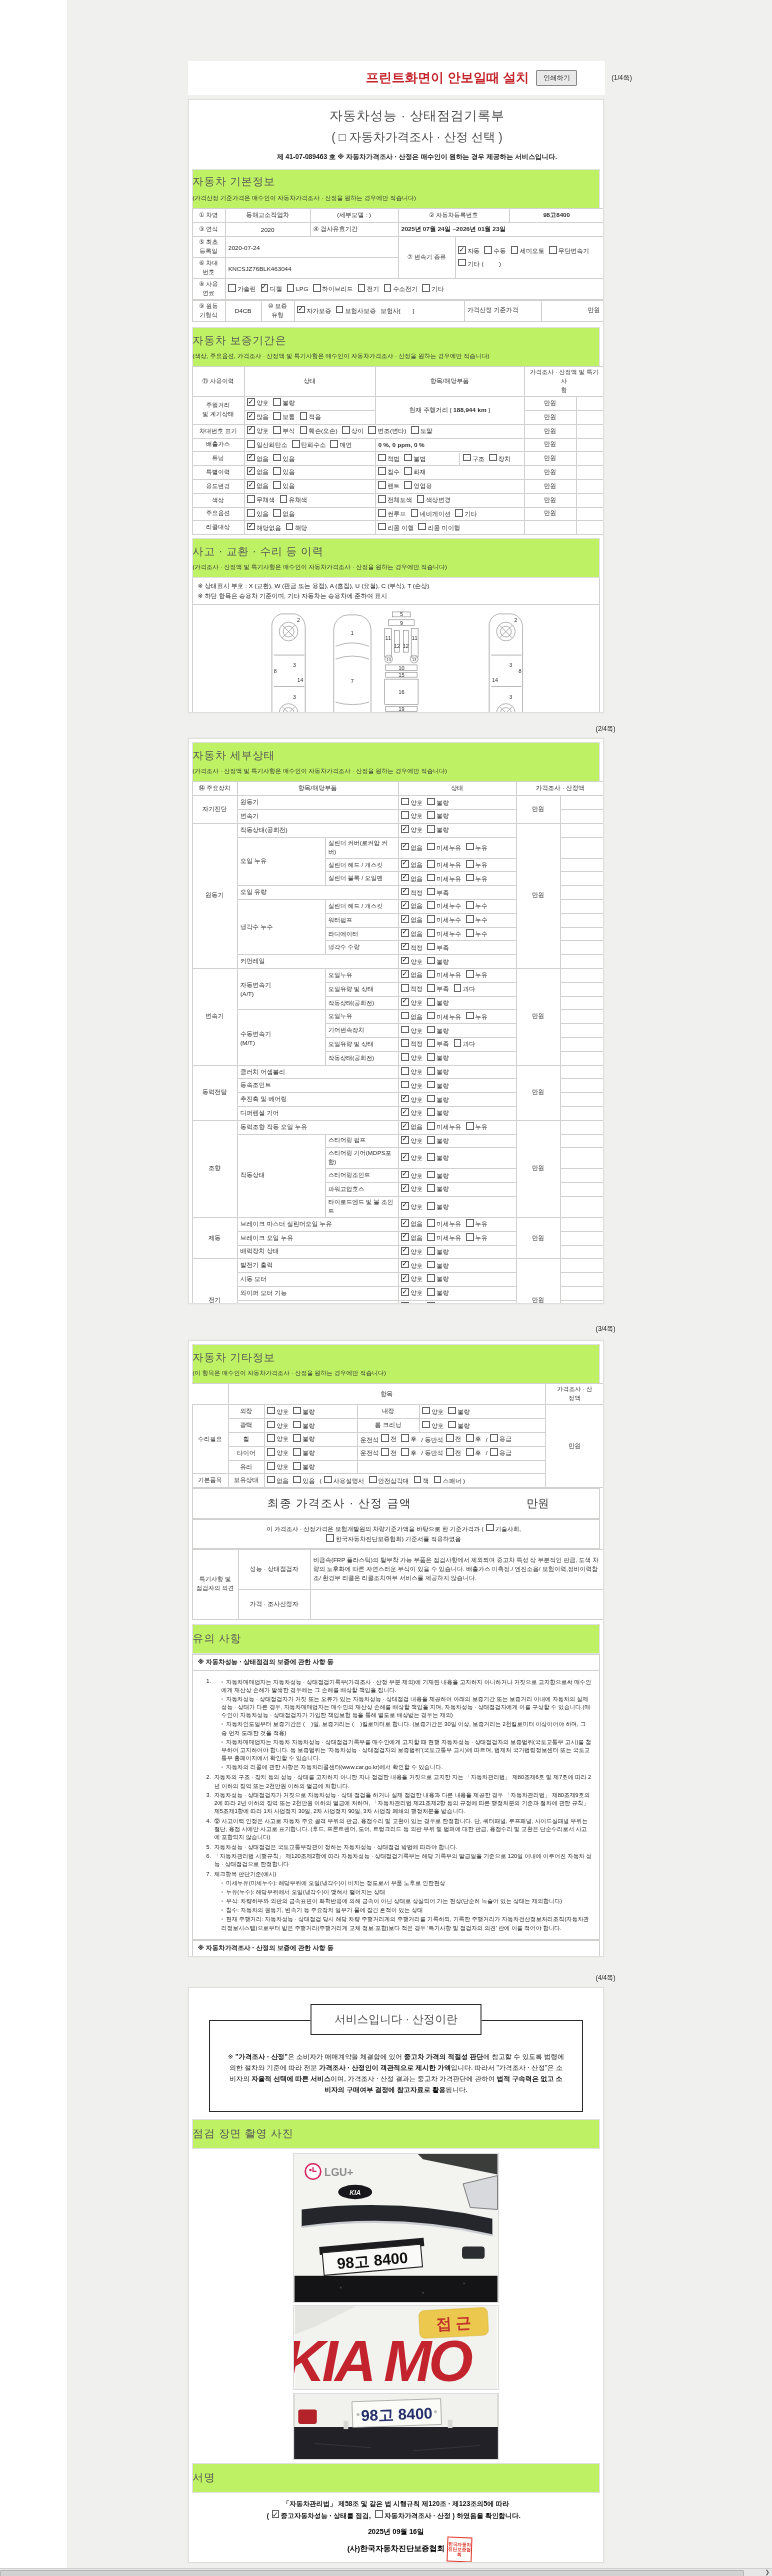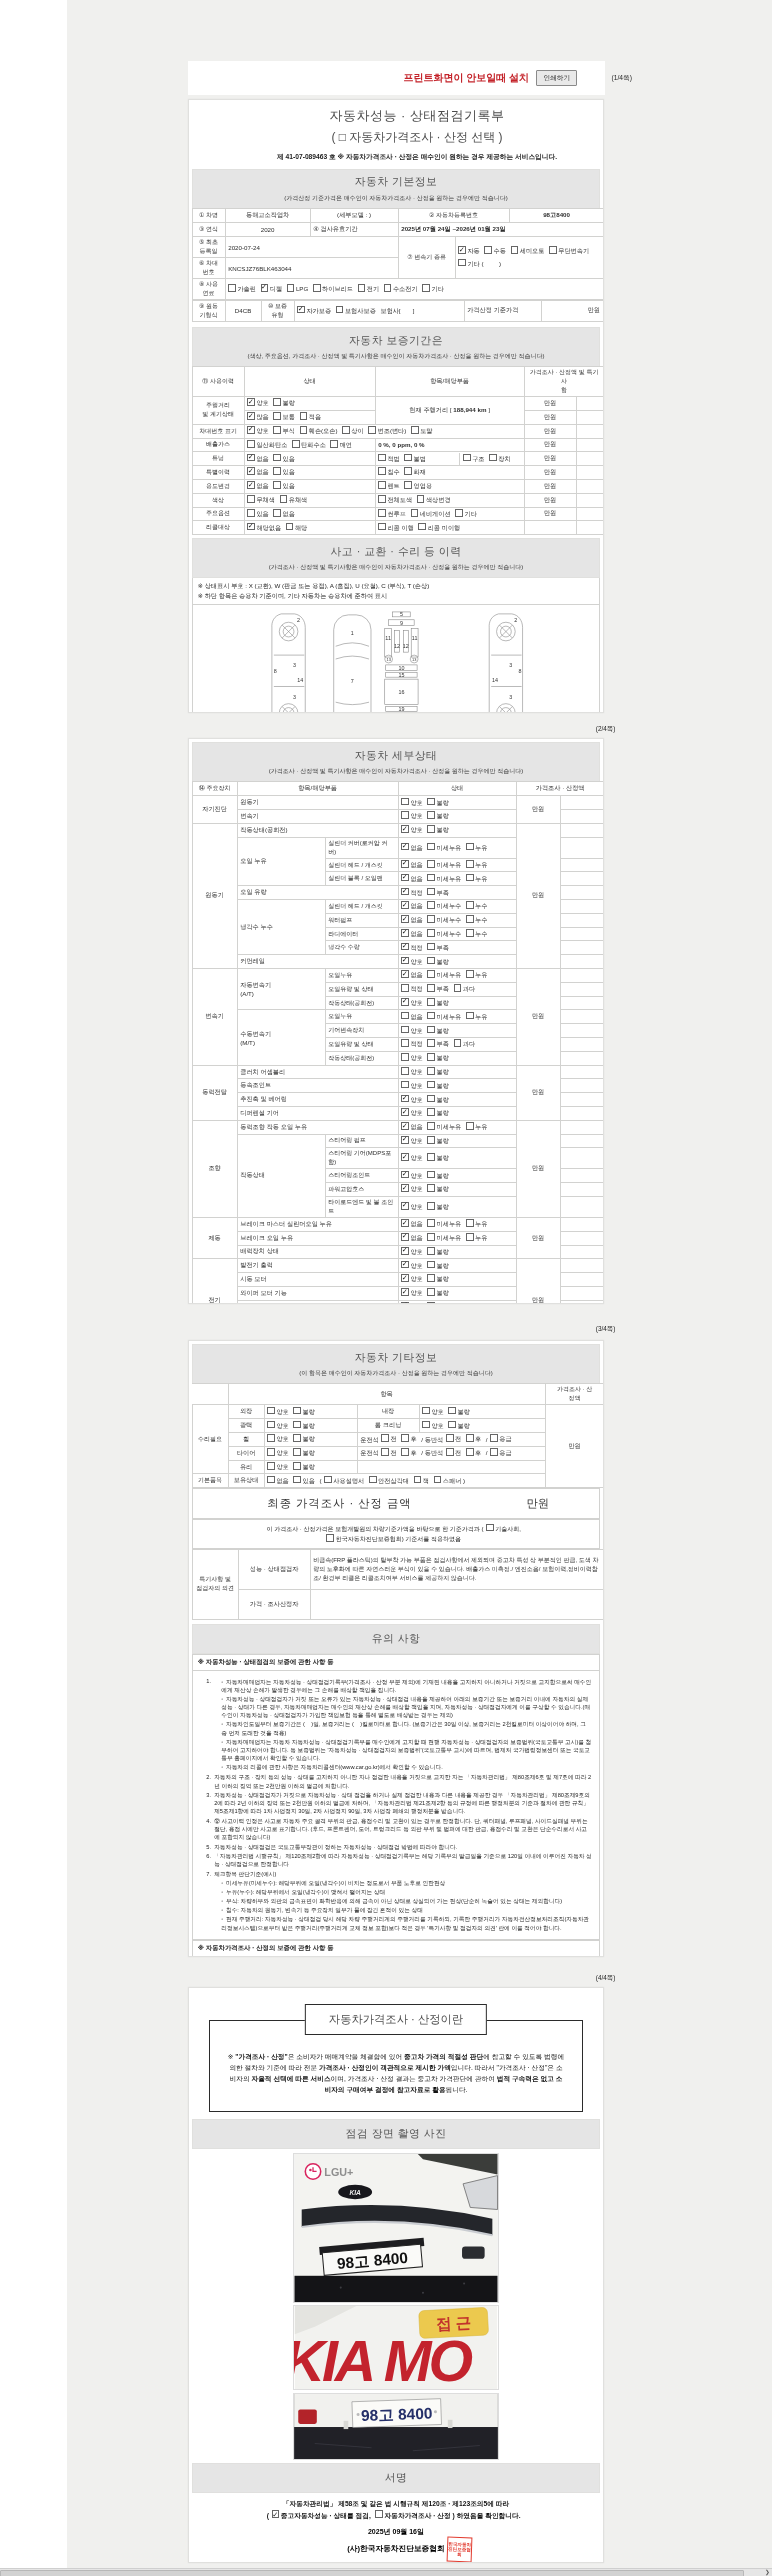--- a/index.html
+++ b/index.html
@@ -1,37 +1,37 @@
 <!DOCTYPE html>
 <html style="font-size:8.2px"><head>
 <meta charset="utf-8">
 <style>
   html,body{margin:0;padding:0;}
   body{font-family:"Liberation Sans","DejaVu Sans",sans-serif;background:#f0f0ee;}
   .canvas{position:relative;width:773px;height:2576px;background:#f0f0ee;overflow:hidden;}
   .left-strip{position:absolute;left:0;top:0;width:67px;height:2568px;background:#ffffff;}
   .doc-col{position:absolute;left:188px;top:0;width:417px;}
   .toolbar{position:absolute;top:61px;left:0;width:417px;height:34px;background:#fff;display:flex;align-items:center;justify-content:flex-end;gap:7.2px;padding:0;box-sizing:border-box;}
-  .tb-note{color:#c4242b;font-size:10px;font-weight:bold;}
+  .tb-note{color:#c4242b;font-size:13px;font-weight:bold;}
   .tb-btn{border:0.5px solid #8a8a8a;background:#e9e9e9;padding:2.1px 6.2px;font-size:6.7px;color:#222;border-radius:1px;}
   .tb-marker{font-size:6.7px;color:#222;position:relative;right:-27px;}
   .pmark{position:absolute;right:-10.3px;font-size:6.4px;color:#222;}
   .page{position:absolute;left:0;width:416px;background:#fff;border:0.5px solid #e0e0de;box-shadow:0 0 1.5px rgba(0,0,0,.07);box-sizing:border-box;overflow:hidden;}
   #page1{top:99px;height:614px;}
   #page2{top:738px;height:566px;}
   #page3{top:1340px;height:617px;}
   #page4{top:1987px;height:576px;}
   .inner{padding:3.1px 2.6px;}
   
   .doc-head{text-align:center;padding:7.2px 0 3.1px;margin-left:42px;}
   .doc-title{font-size:13px;color:#4c4c4c;letter-spacing:0.5px;}
   .doc-sub{font-size:12px;color:#4c4c4c;margin-top:4.1px;}
   .doc-no{font-size:6.7px;color:#222;margin-top:7.2px;font-weight:bold;}
   
-  .band{background:#e5e5e5;border:0.5px solid #e0e0de;text-align:center;padding:5.7px 0 4.6px;}
+  .band{background:#bef264;border:0.5px solid #e0e0de;padding:5.7px 0 4.6px;}
   .band .bt{font-size:10.8px;color:#565656;letter-spacing:0.5px;}
   .band .bn{font-size:6px;color:#333;margin-top:4.6px;}
   .band.slim{padding:7.2px 0;}
   
   table{border-collapse:collapse;width:100%;table-layout:fixed;margin-top:-0.5px;}
   td{border:0.5px solid #d2d2d0;font-size:6.2px;color:#2e2e2e;padding:1px 2.6px;height:10.8px;overflow:hidden;vertical-align:middle;}
   td.lb{text-align:center;font-size:6px;white-space:pre-line;}
   td.ct{text-align:center;}
   td.bold, .bold{font-weight:bold;}
   td.prc{text-align:center;}
@@ -787,21 +787,21 @@
               <div class="nbody">가격조사 · 산정자는 아래의 보증기간 또는 보증거리 이내에 자동차성능 · 상태점검기록부(가격조사 · 산정 부분 한정)에 적힌 내용에 허위 또는 오류가 있는 경우 계약 또는 관계법령에 따라 매수인에 대하여 책임을 집니다.  ·  자동차인도일부터 보증기간은 (&nbsp;&nbsp;&nbsp;&nbsp;)일, 보증거리는 (&nbsp;&nbsp;&nbsp;&nbsp;)킬로미터로 합니다. (보증기간은 30일 이상, 보증거리는 2천킬로미터 이상이어야 하며, 그 중 먼저 도래한 것을 적용합니다)</div>
             </div>
           </div>
       </div>
     </div>
 
     <div class="pmark" style="top:1974px">(4/4쪽)</div>
 
     <div class="page" id="page4">
       <div class="pricebox">
-        <div class="pb-tab">자동차가격조사 ·  산정이란</div>
+        <div class="pb-tab">서비스입니다 ·  산정이란</div>
         <div class="pb-text">※ <b>"가격조사 · 산정"</b>은 소비자가 매매계약을 체결함에 있어 <b>중고차 가격의 적절성 판단</b>에 참고할 수 있도록 법령에 의한 절차와 기준에 따라 전문 <b>가격조사 · 산정인이 객관적으로 제시한 가액</b>입니다. 따라서 "가격조사 · 산정"은 소비자의 <b>자율적 선택에 따른 서비스</b>이며, 가격조사 · 산정 결과는 중고차 가격판단에 관하여 <b>법적 구속력은 없고 소비자의 구매여부 결정에 참고자료로 활용</b>됩니다.</div>
       </div>
       <div class="band slim" style="margin:0 2.6px">
         <div class="bt">점검 장면 촬영 사진</div>
       </div>
       <div class="photos" style="margin-top:4.1px">
 
         <svg class="photo" width="204" height="148" viewBox="0 0 395 288">
           <rect width="395" height="288" fill="#e9e9e6"></rect>
           <rect width="395" height="237" fill="#f3f3f0"></rect>

